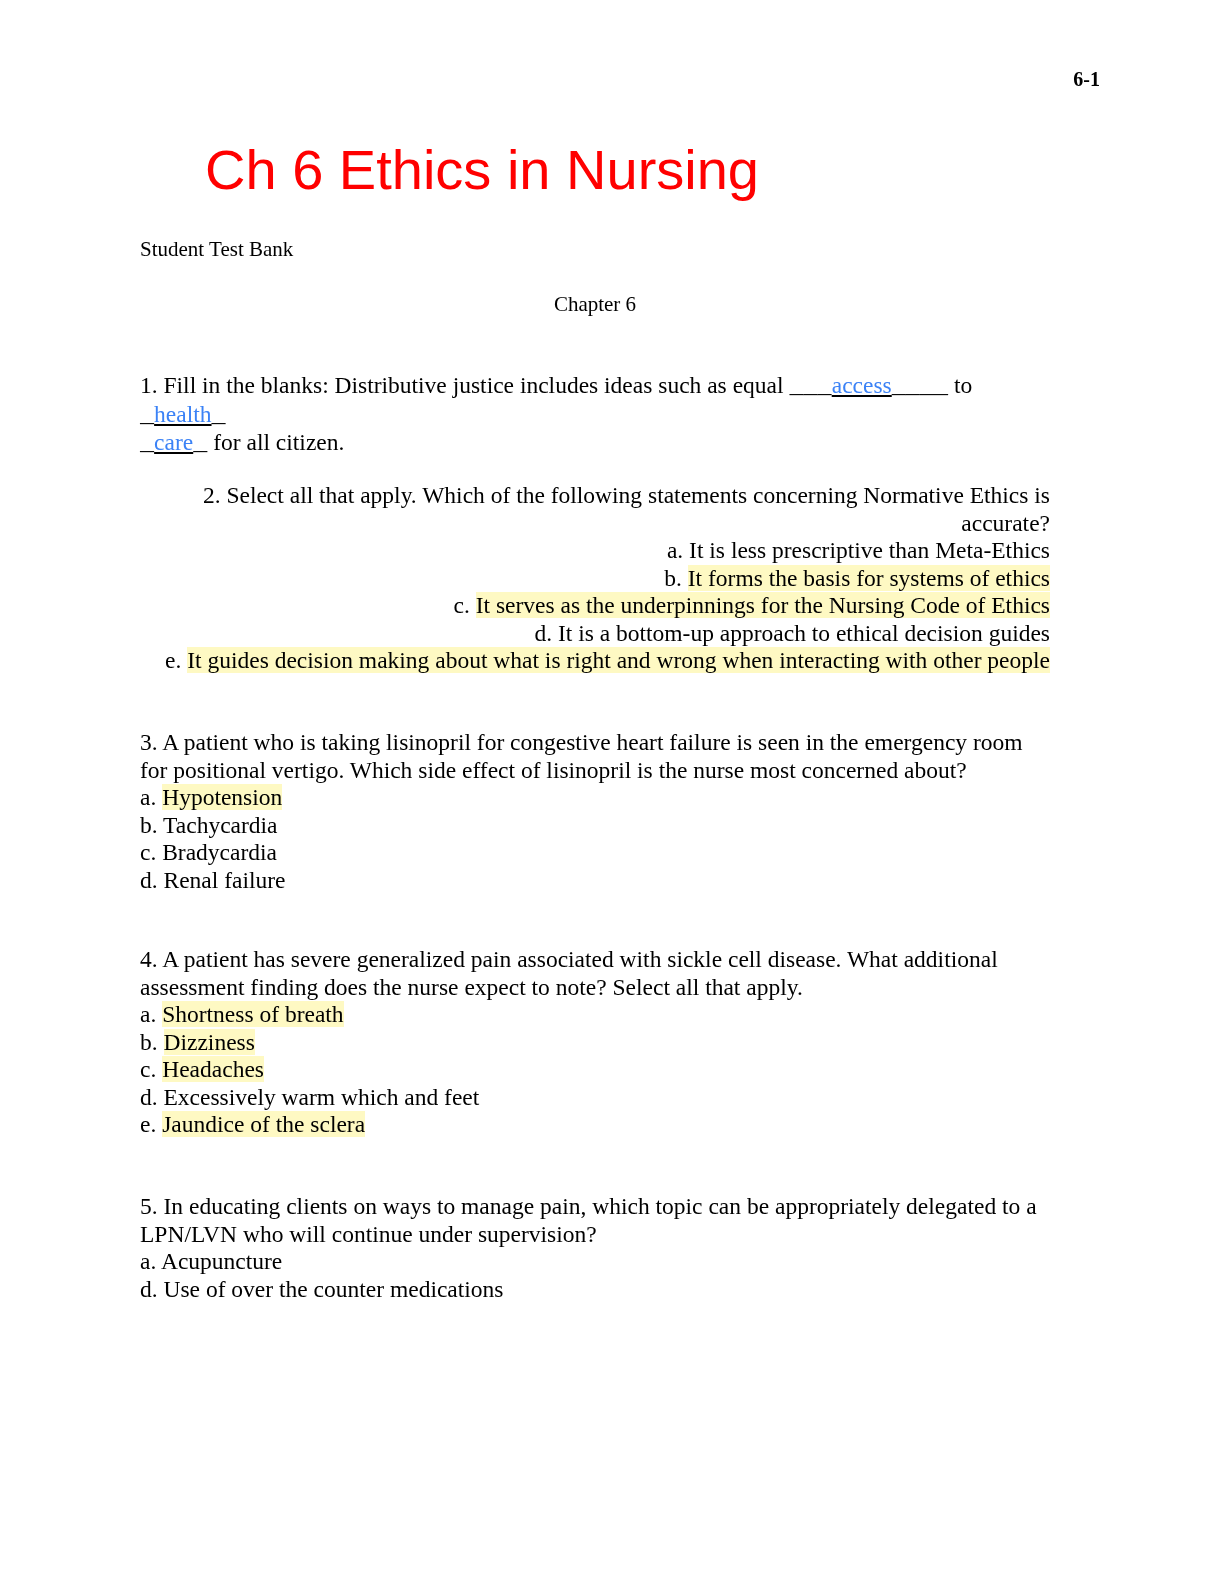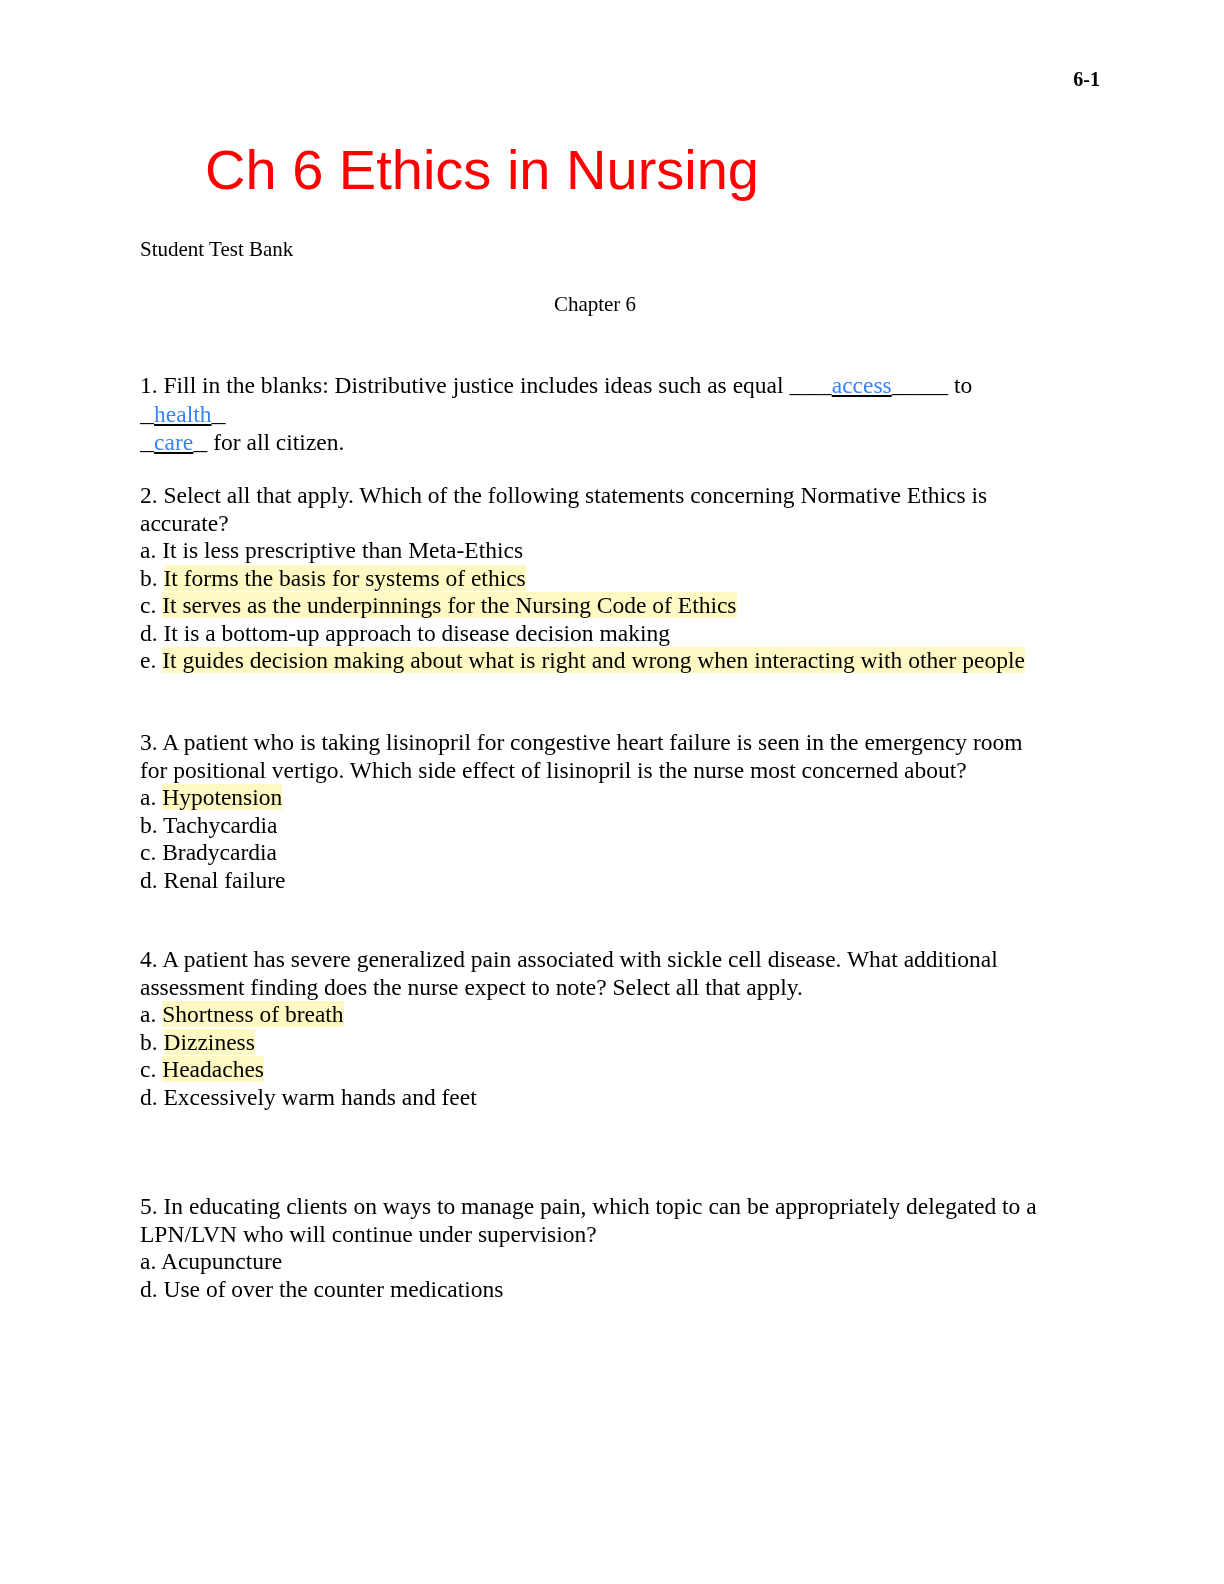--- a/index.html
+++ b/index.html
@@ -81,46 +81,47 @@
 
   <div class="body-block meta-line" style="top:236px;">Student Test Bank</div>
 
   <div class="body-block meta-line" style="top:291px;text-align:center;">Chapter 6</div>
 
   <div class="body-block q-block" style="top:372px;">
     <p class="q-stem"><span>1. Fill in the blanks:  Distributive justice includes ideas such as equal </span><span class="blank-u">___</span><span class="red-u">access</span><span class="blank-u">____</span><span> to </span><span class="blank-u">_</span><span class="red-u">health</span><span class="blank-u">_</span></p>
     <p class="q-stem"><span class="blank-u">_</span><span class="red-u">care</span><span class="blank-u">_</span><span> for all citizen.</span></p>
   </div>
 
-  <div class="body-block q-block" style="top:482px;">
+  <div class="body-block q-block" style="top:482px;text-align:right;">
     <p class="q-stem">2. Select all that apply.  Which of the following statements concerning Normative Ethics is</p>
     <p class="q-stem">accurate?</p>
     <p class="opt"><span>a.</span> <span>It is less prescriptive than Meta-Ethics</span></p>
     <p class="opt"><span>b.</span> <span class="hl">It forms the basis for systems of ethics</span></p>
     <p class="opt"><span>c.</span> <span class="hl">It serves as the underpinnings for the Nursing Code of Ethics</span></p>
-    <p class="opt"><span>d.</span> <span>It is a bottom-up approach to disease decision making</span></p>
+    <p class="opt"><span>d.</span> <span>It is a bottom-up approach to ethical decision guides</span></p>
     <p class="opt"><span>e.</span> <span class="hl">It guides decision making about what is right and wrong when interacting with other people</span></p>
   </div>
 
   <div class="body-block q-block" style="top:729px;">
     <p class="q-stem">3. A patient who is taking lisinopril for congestive heart failure is seen in the emergency room</p>
     <p class="q-stem">for positional vertigo. Which side effect of lisinopril is the nurse most concerned about?</p>
     <p class="opt"><span>a.</span> <span class="hl">Hypotension</span></p>
     <p class="opt"><span>b.</span> <span>Tachycardia</span></p>
     <p class="opt"><span>c.</span> <span>Bradycardia</span></p>
     <p class="opt"><span>d.</span> <span>Renal failure</span></p>
   </div>
 
   <div class="body-block q-block" style="top:946px;">
     <p class="q-stem">4. A patient has severe generalized pain associated with sickle cell disease. What additional</p>
     <p class="q-stem">assessment finding does the nurse expect to note?  Select all that apply.</p>
     <p class="opt"><span>a.</span> <span class="hl">Shortness of breath</span></p>
     <p class="opt"><span>b.</span> <span class="hl">Dizziness</span></p>
     <p class="opt"><span>c.</span> <span class="hl">Headaches</span></p>
-    <p class="opt"><span>d.</span> <span>Excessively warm hands and feet</span></p>
+    <p class="opt"><span>d.</span> <span>Excessively warm which and feet</span></p>
+    <p class="opt"><span>e.</span> <span class="hl">Jaundice of the sclera</span></p>
   </div>
 
   <div class="body-block q-block" style="top:1193px;">
     <p class="q-stem">5. In educating clients on ways to manage pain, which topic can be appropriately delegated to a</p>
     <p class="q-stem">LPN/LVN who will continue under supervision?</p>
     <p class="opt"><span>a.</span> <span>Acupuncture</span></p>
     <p class="opt"><span>d.</span> <span>Use of over the counter medications</span></p>
   </div>
 
 </div>

